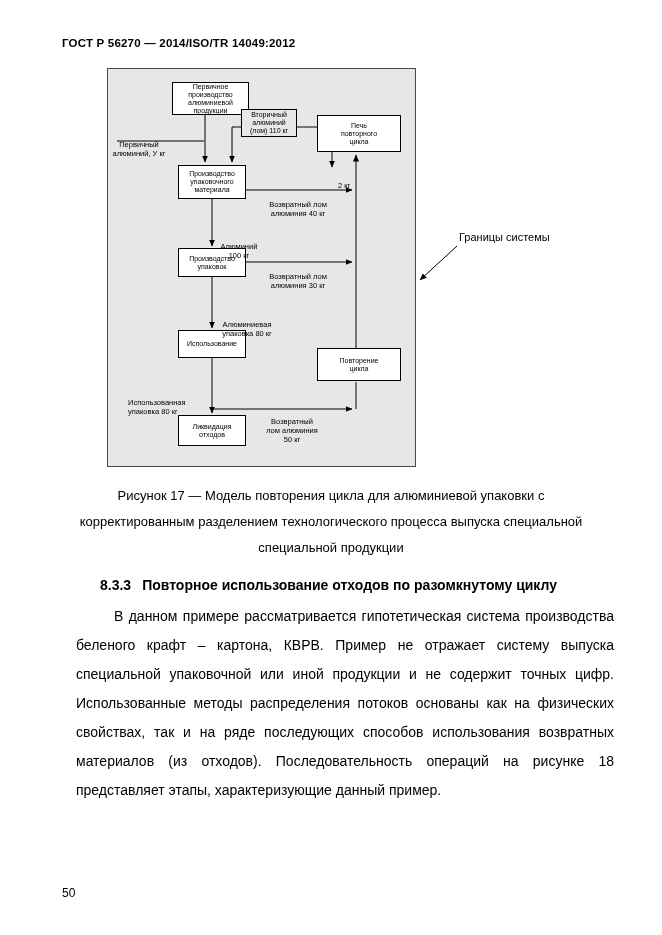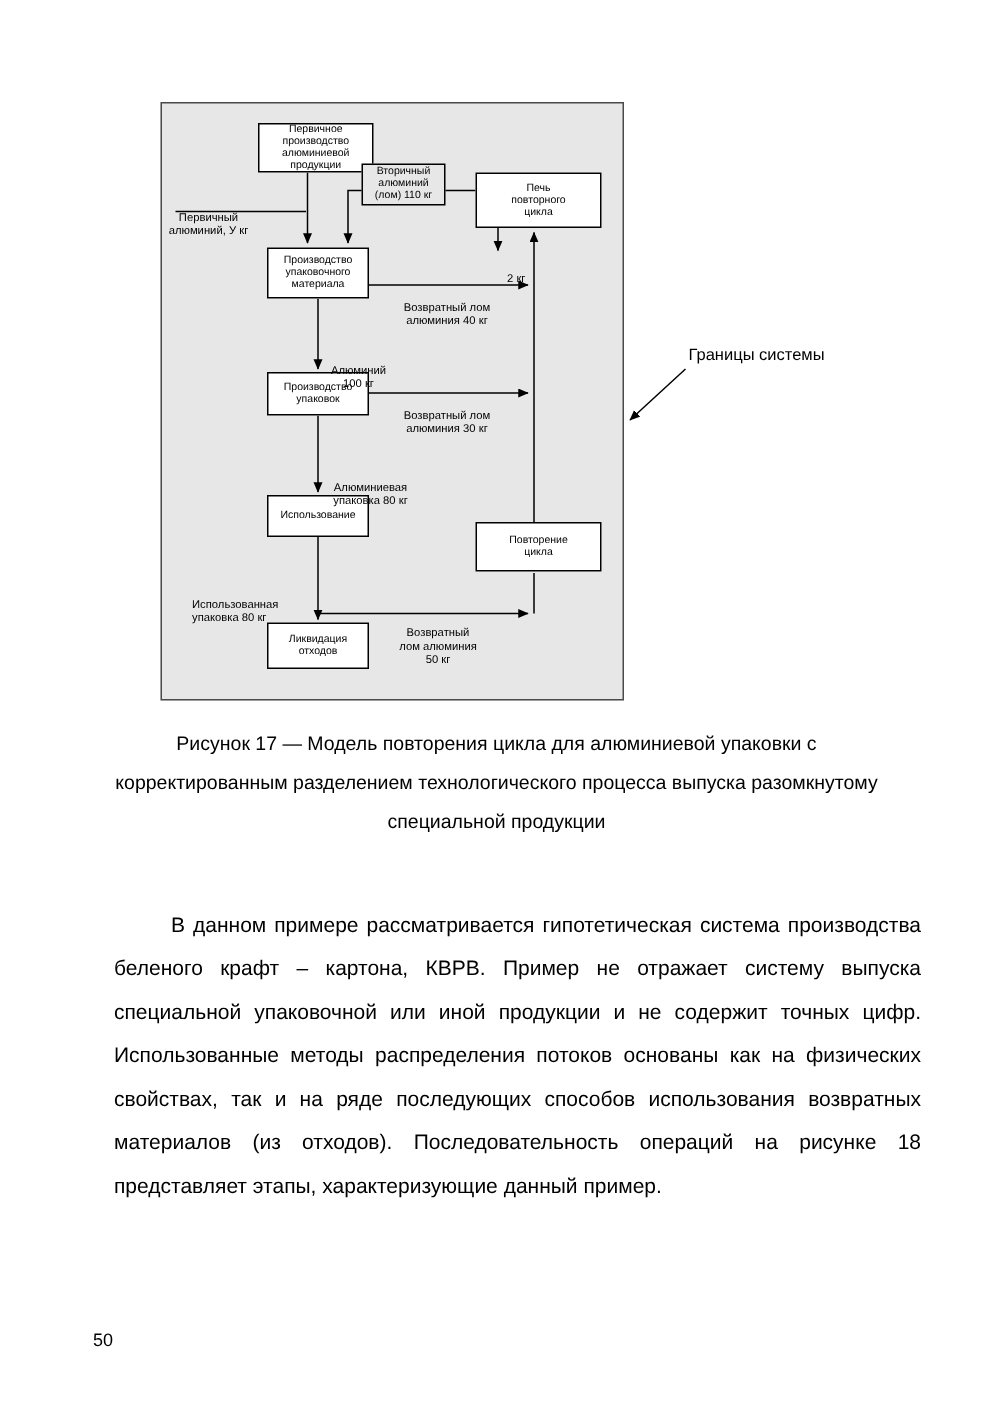--- a/index.html
+++ b/index.html
@@ -50,20 +50,21 @@
     text-align:justify; text-indent:38px;
   }
 
   .page-number { left:62px; top:886px; font-size:12px; }
 </style>
 </head>
 <body>
 
 <div id="page">
 
+  <div class="abs doc-header">ГОСТ Р 56270 — 2014/ISO/TR 14049:2012</div>
 
   <div class="abs diagram"></div>
 
   <svg class="abs arrows" viewBox="0 0 662 935" xmlns="http://www.w3.org/2000/svg">
     <defs>
       <marker id="arr" markerUnits="userSpaceOnUse" markerWidth="8" markerHeight="8" refX="6.5" refY="3" orient="auto">
         <path d="M0,0 L7,3 L0,6 z" fill="#000"></path>
       </marker>
     </defs>
     <g stroke="#000" stroke-width="1" fill="none">
@@ -99,22 +100,25 @@
   <div class="dlabel" style="left:216px; top:214px; width:46px;">Алюминий 100 кг</div>
   <div class="dlabel" style="left:266px; top:244px; width:64px;">Возвратный лом алюминия 30 кг</div>
   <div class="dlabel" style="left:216px; top:292px; width:62px;">Алюминиевая упаковка 80 кг</div>
   <div class="dlabel right" style="left:128px; top:370px; width:80px;">Использованная упаковка 80 кг</div>
   <div class="dlabel" style="left:264px; top:389px; width:56px;">Возвратный лом алюминия 50 кг</div>
 
   <div class="abs boundary-label">Границы системы</div>
 
   <div class="abs caption">
     <div>Рисунок 17 — Модель повторения цикла для алюминиевой упаковки с</div>
-    <div>корректированным разделением технологического процесса выпуска разомкнутому</div>
+    <div>корректированным разделением технологического процесса выпуска специальной</div>
     <div>специальной продукции</div>
   </div>
 
+  <div class="abs section-heading">
+    <span class="num">8.3.3</span><span>Повторное использование отходов по разомкнутому циклу</span>
+  </div>
 
   <div class="abs body-par">В данном примере рассматривается гипотетическая система производства беленого крафт – картона, КВРВ. Пример не отражает систему выпуска специальной упаковочной или иной продукции и не содержит точных цифр. Использованные методы распределения потоков основаны как на физических свойствах, так и на ряде последующих способов использования возвратных материалов (из отходов). Последовательность операций на рисунке 18 представляет этапы, характеризующие данный пример.</div>
 
   <div class="abs page-number">50</div>
 
 </div>
 
 </body></html>

